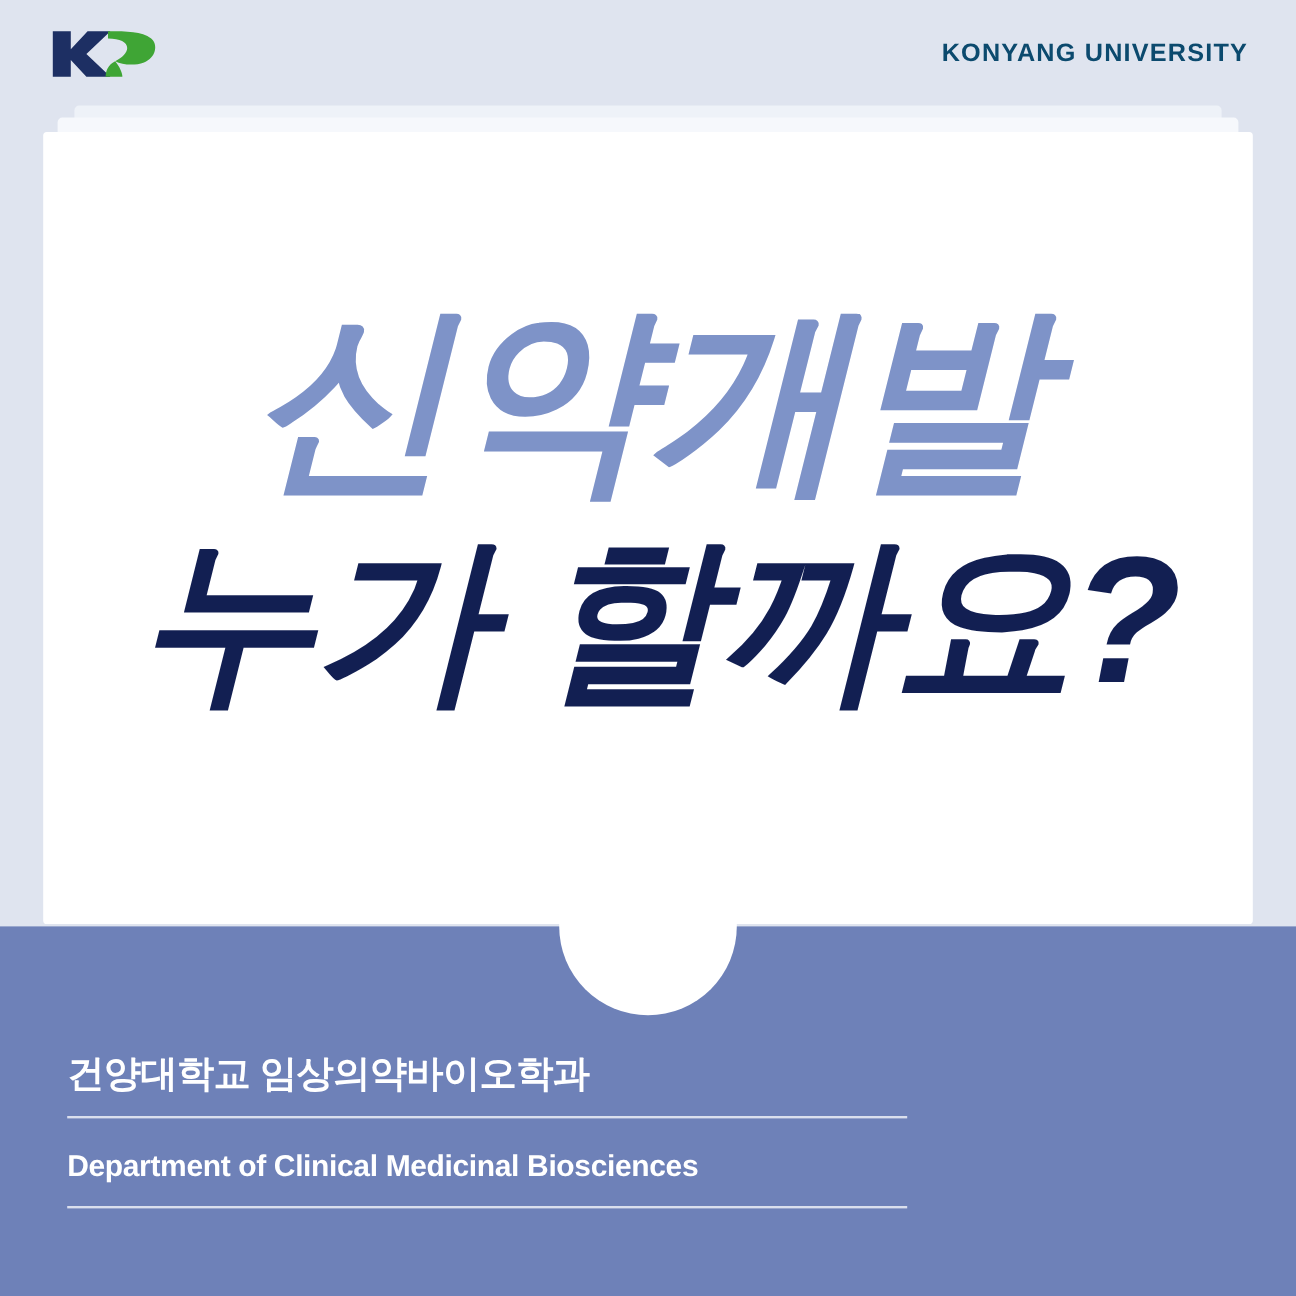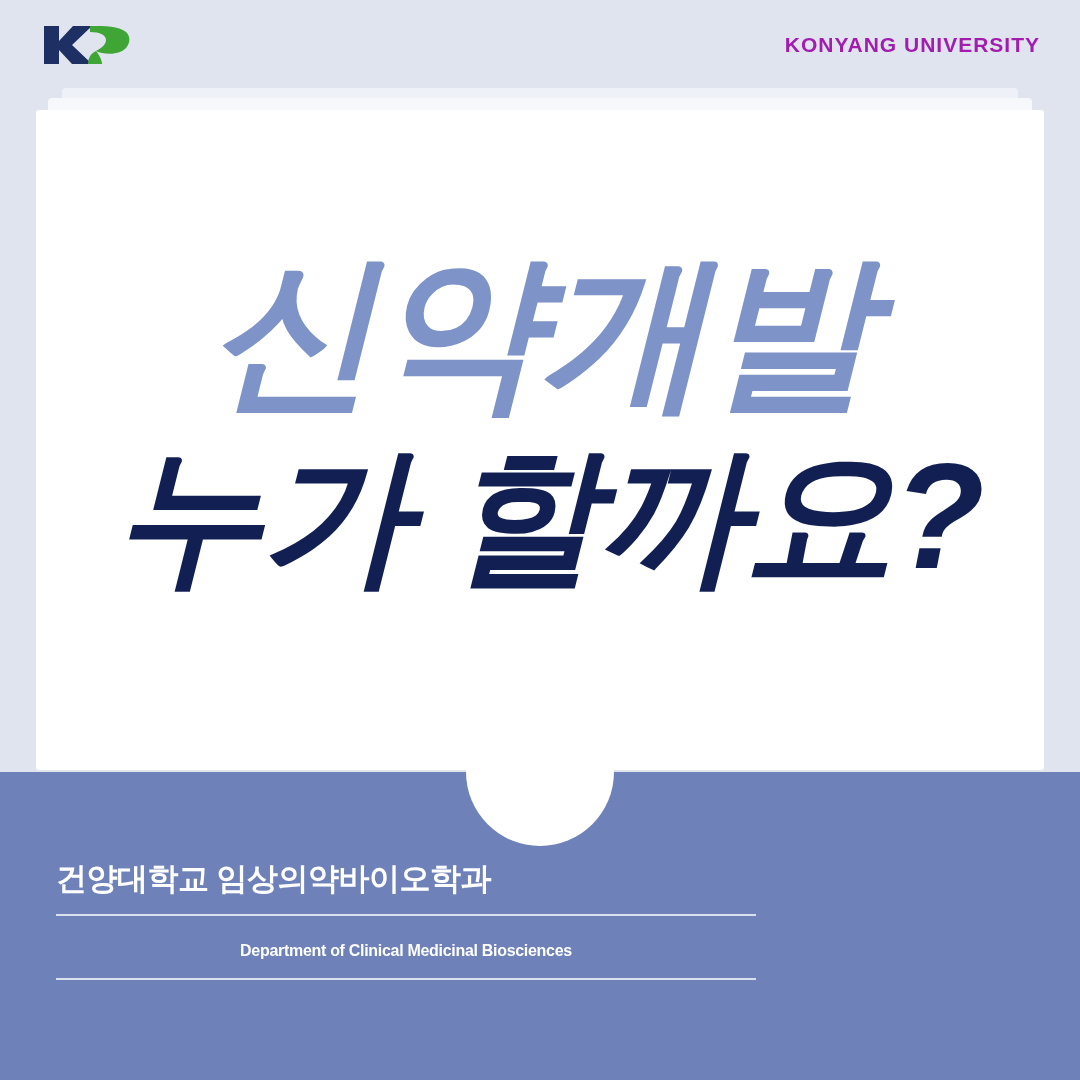--- a/index.html
+++ b/index.html
@@ -21,21 +21,21 @@
     display:flex; align-items:center; justify-content:space-between;
     padding:0 40px;
   }
   .logo {
     display:flex; align-items:center; gap:0px;
     height:44px;
   }
   .logo svg { display:block; }
   .univ-name {
     font-size:21px; font-weight:bold; letter-spacing:1px;
-    color:#a21caf; white-space:nowrap;
+    color:#0c4a6e; white-space:nowrap;
   }
 
   
   .card-back {
     position:absolute;
     left:62px; top:88px;
     width:956px; height:660px;
     background:#eef2f8;
     border-radius:4px;
   }
@@ -102,29 +102,29 @@
   }
   .band-inner {
     position:absolute;
     left:56px; top:86px;
     width:700px;
   }
   .dept-ko {
     font-size:31px; font-weight:bold; color:#ffffff;
     letter-spacing:-0.5px;
     padding-bottom:14px;
+    margin-top:16px;
   }
   .rule {
     width:700px; height:2px; background:rgba(255,255,255,0.75);
   }
   .dept-en {
-    font-size:16px; font-weight:bold; color:#ffffff;
+    font-size:25px; font-weight:bold; color:#ffffff;
     letter-spacing:-0.3px;
     padding:26px 0 18px 0;
-    text-align:center;
   }
 </style>
 </head>
 <body>
 
 <div class="poster">
 
   <div class="header">
     <div class="logo">
       <svg width="92" height="46" viewBox="0 0 92 46" xmlns="http://www.w3.org/2000/svg" aria-hidden="true">

